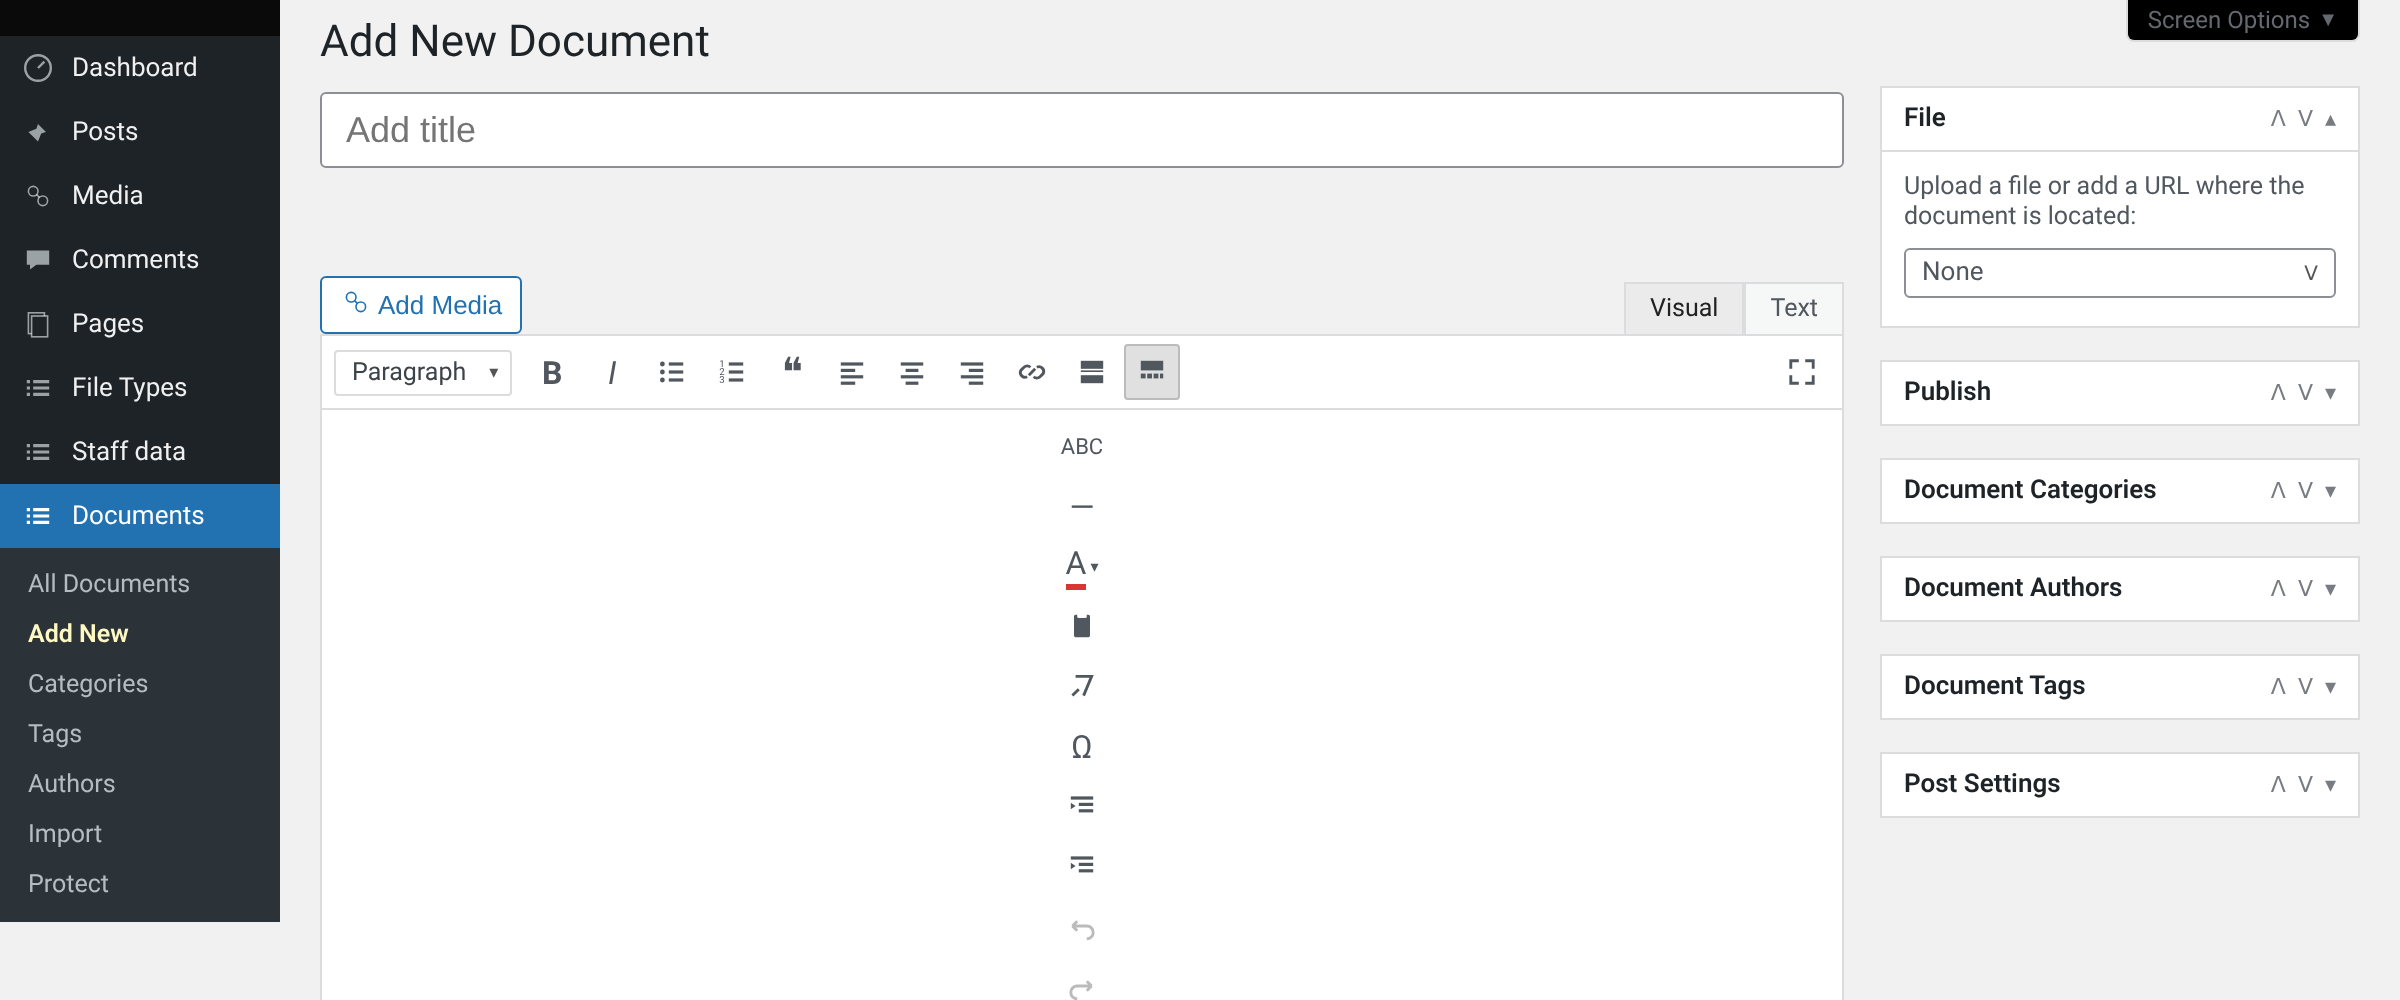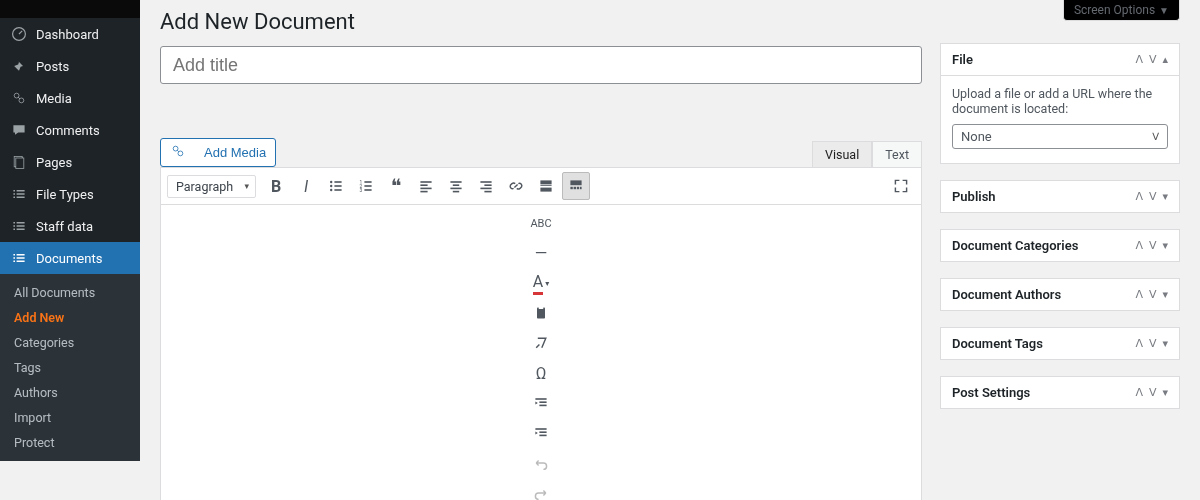--- a/index.html
+++ b/index.html
@@ -7,32 +7,32 @@
 .sidebar { position: absolute; left: 0; top: 0; width: 140px; height: 432px; background: #1d2327; color: #f0f0f1; }
 .sidebar .logo-area { height: 18px; background: #0a0a0a; }
 .sidebar ul { list-style: none; }
 .sidebar li { display: flex; align-items: center; padding: 7px 10px; cursor: pointer; color: #f0f0f1; font-size: 13px; gap: 8px; position: relative; }
 .sidebar li.current { background: #2271b1; color: #fff; }
 .sidebar li.current::after { content: ""; position: absolute; right: -8px; top: 50%; margin-top: -8px; border: 8px solid transparent; border-right-color: #f1f1f1; }
 .sidebar .icon { width: 18px; height: 18px; display: inline-flex; align-items: center; justify-content: center; font-size: 16px; color: rgba(240,246,252,.6); }
 .sidebar li.current .icon { color: #fff; }
 .sub-menu { background: #2c3338; padding: 6px 0; }
 .sub-menu li { padding: 5px 14px; font-size: 12.5px; color: rgba(240,246,252,.7); }
-.sub-menu li.sub-current { color: #f97316; font-weight: 600; }
+.sub-menu li.sub-current { color: #fef9c3; font-weight: 600; }
 .main { position: absolute; left: 140px; top: 0; right: 0; height: 500px; padding: 0 20px; }
 .screen-options { position: absolute; top: 0; right: 20px; border: 1px solid #dcdcde; border-top: none; border-radius: 0 0 4px 4px; background: #000000; padding: 3px 10px; font-size: 12px; color: #646970; display: flex; align-items: center; gap: 4px; cursor: pointer; }
 .page-title { font-size: 22px; font-weight: 400; color: #1d2327; margin-top: 9px; margin-bottom: 12px; }
 .content-layout { display: flex; gap: 18px; }
 .left-col { flex: 1; min-width: 0; }
 .right-col { width: 240px; flex-shrink: 0; margin-top: -3px; }
 .title-input { width: 100%; height: 38px; border: 1px solid #8c8f94; border-radius: 3px; padding: 0 12px; font-size: 18px; background: #fff; outline: none; color: #4c1d95; }
 .title-input::placeholder { color: #757575; }
 .editor-area { margin-top: 54px; }
 .editor-tabs-row { display: flex; justify-content: space-between; align-items: flex-end; }
-.add-media { border: 1px solid #2271b1; color: #2271b1; background: #fff; border-radius: 3px; padding: 4px 9px; font-size: 13px; display: inline-flex; align-items: center; gap: 18px; cursor: pointer; }
+.add-media { border: 1px solid #2271b1; color: #2271b1; background: #fff; border-radius: 3px; padding: 4px 9px; font-size: 13px; display: inline-flex; align-items: center; gap: 3px; cursor: pointer; }
 .editor-tabs { display: flex; }
 .editor-tabs .tab { border: 1px solid #dcdcde; border-bottom: none; padding: 5px 12px; font-size: 12.5px; color: #50575e; background: #f6f7f7; cursor: pointer; }
 .editor-tabs .tab.active { background: #ebebeb; color: #222; }
 .editor-box { border: 1px solid #dcdcde; background: #fff; }
 .toolbar { display: flex; align-items: center; padding: 4px 6px; border-bottom: 1px solid #dcdcde; gap: 2px; flex-wrap: wrap; background: #fff; position: relative; }
 .tool-select { border: 1px solid #dcdcde; background: #fff; padding: 3px 22px 3px 8px; font-size: 12.5px; color: #3c434a; border-radius: 2px; position: relative; cursor: pointer; display: inline-flex; align-items: center; margin-right: 4px; }
 .tool-select::after { content: "▾"; position: absolute; right: 6px; font-size: 9px; color: #555; }
 .tool-btn { width: 28px; height: 28px; display: inline-flex; align-items: center; justify-content: center; color: #50575e; cursor: pointer; border-radius: 2px; font-size: 16px; }
 .tool-btn.active { background: #e0e0e0; border: 1px solid #bbb; }
 .toolbar .spacer { flex: 1; }

